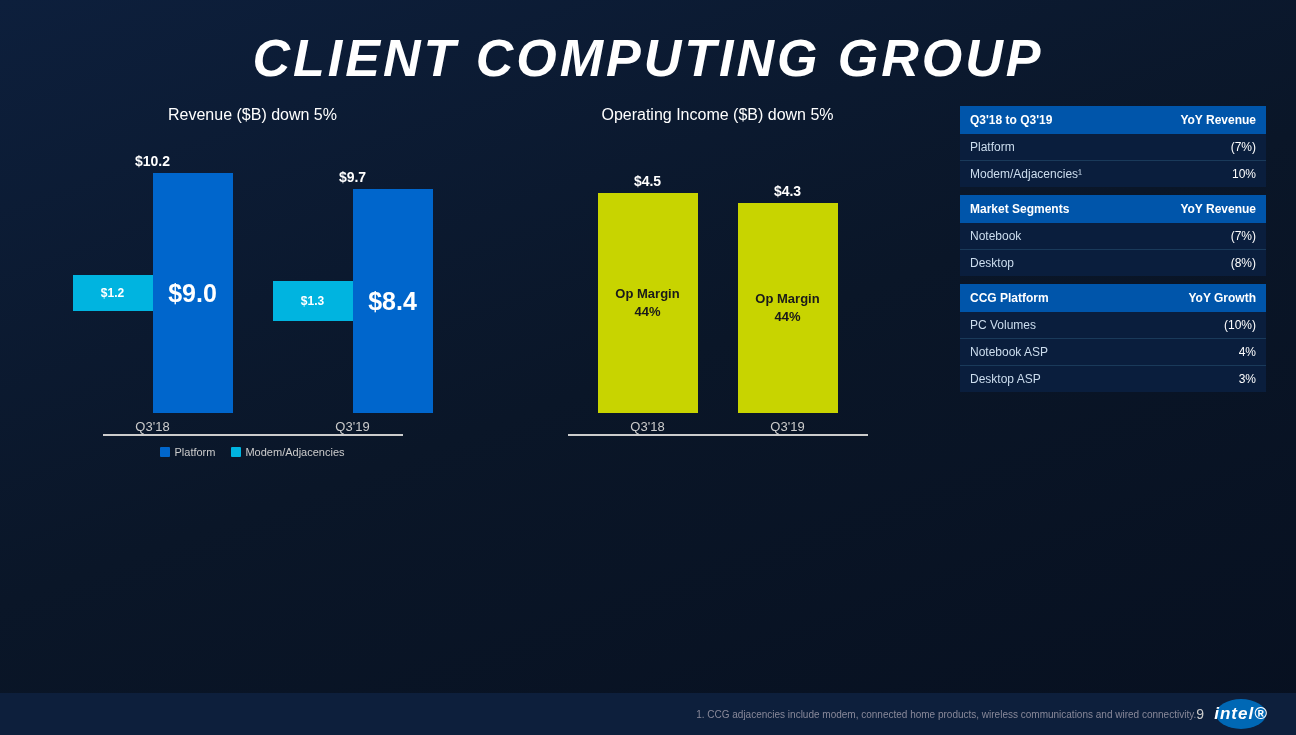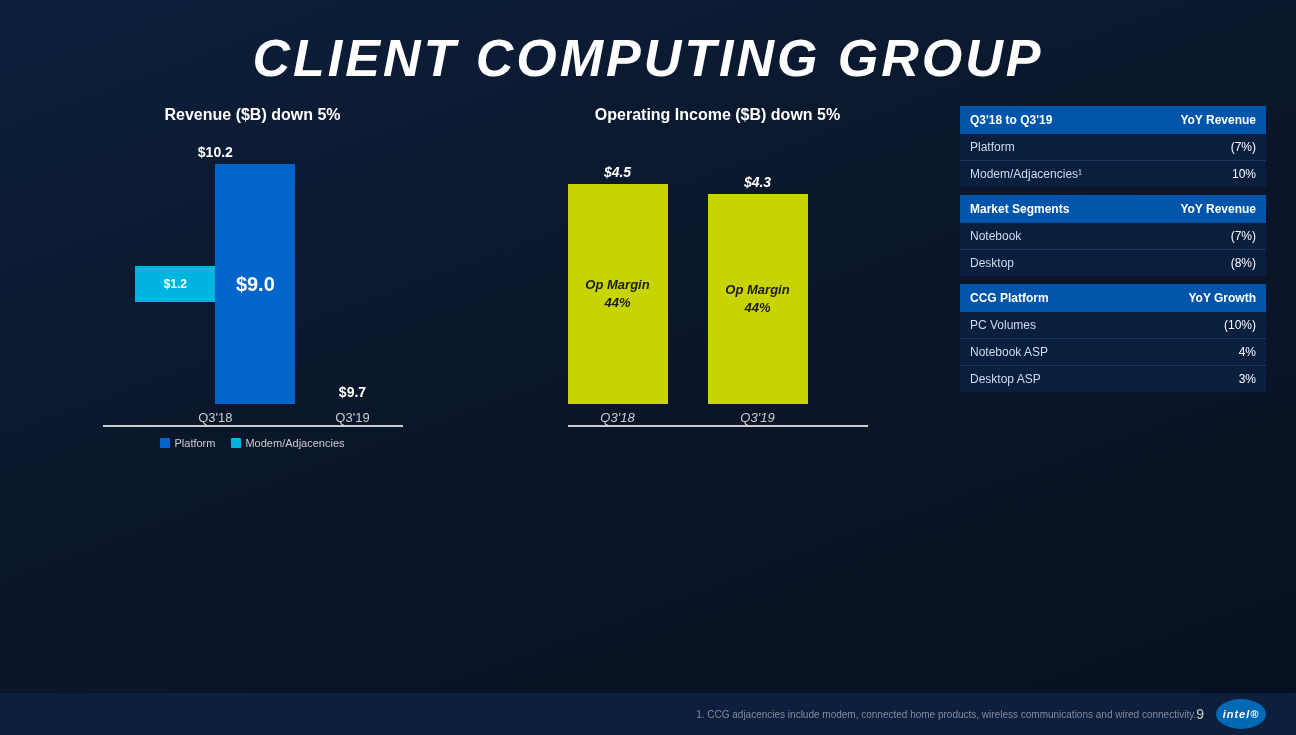--- a/index.html
+++ b/index.html
@@ -47,22 +47,22 @@
     
     .chart-section {
       flex: 1;
       display: flex;
       flex-direction: column;
       align-items: center;
     }
     .chart-title {
       color: #ffffff;
       font-size: 16px;
-      margin-bottom: 3px;
-      font-weight: 700;
+      margin-bottom: 12px;
+      font-weight: 400;
       text-align: center;
     }
     .bar-chart {
       display: flex;
       align-items: flex-end;
       justify-content: center;
       gap: 40px;
       height: 300px;
       padding-bottom: 0;
       border-bottom: 2px solid #cccccc;
@@ -92,21 +92,21 @@
       font-size: 12px;
       font-weight: 700;
       color: #ffffff;
     }
     .bar-segment-bottom {
       background: #0066cc;
       width: 80px;
       display: flex;
       align-items: center;
       justify-content: center;
-      font-size: 20px;
+      font-size: 25px;
       font-weight: 700;
       color: #ffffff;
     }
     .bar-label {
       color: #cccccc;
       font-size: 13px;
       margin-top: 6px;
     }
     .legend {
       display: flex;
@@ -129,25 +129,25 @@
     
     .op-chart-section {
       flex: 1;
       display: flex;
       flex-direction: column;
       align-items: center;
     }
     .op-bar-chart {
       display: flex;
       align-items: flex-end;
+      justify-content: center;
       gap: 40px;
       height: 300px;
       border-bottom: 2px solid #cccccc;
       width: 300px;
-      font-style: italic;
     }
     .op-bar {
       background: #c8d400;
       width: 100px;
       display: flex;
       flex-direction: column;
       align-items: center;
       justify-content: center;
       position: relative;
     }
@@ -237,21 +237,21 @@
       font-size: 14px;
     }
     .intel-logo {
       width: 50px;
       height: 30px;
       background: #0068b5;
       border-radius: 50%;
       display: flex;
       align-items: center;
       justify-content: center;
-      font-size: 11px;
+      font-size: 17px;
       font-weight: 700;
       color: white;
       font-style: italic;
       letter-spacing: 1px;
     }
   </style>
 </head>
 <body>
 
 <div class="slide">
@@ -274,20 +274,28 @@
             </div>
             <div class="bar-segment-bottom" style="height:240px;">
               <span>$9.0</span>
             </div>
           </div>
           <div class="bar-label">Q3'18</div>
         </div>
 
         <div class="bar-group">
           <div class="bar-top-label">$9.7</div>
+          <div class="bar-stack">
+            <div class="bar-segment-top" style="height:40px;">
+              <span>$1.3</span>
+            </div>
+            <div class="bar-segment-bottom" style="height:224px;">
+              <span>$8.4</span>
+            </div>
+          </div>
           <div class="bar-label">Q3'19</div>
         </div>
 
       </div>
       <div class="legend">
         <div class="legend-item">
           <div class="legend-dot" style="background:#0066cc;"></div>
           <span>Platform</span>
         </div>
         <div class="legend-item">

